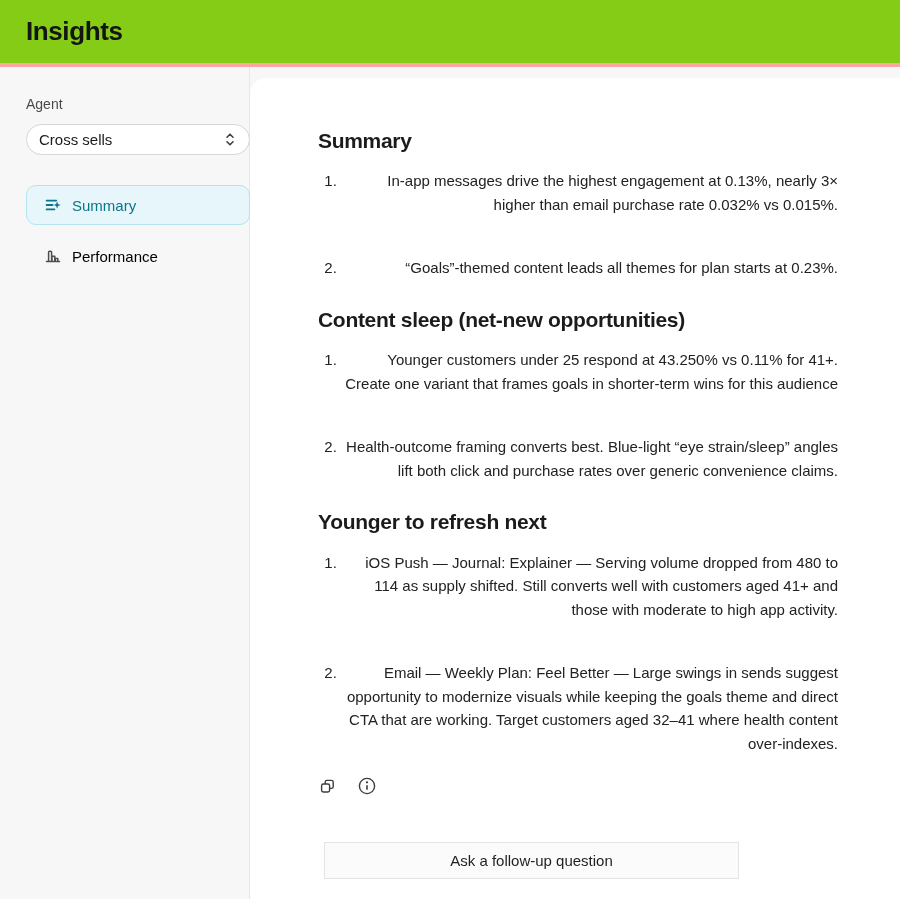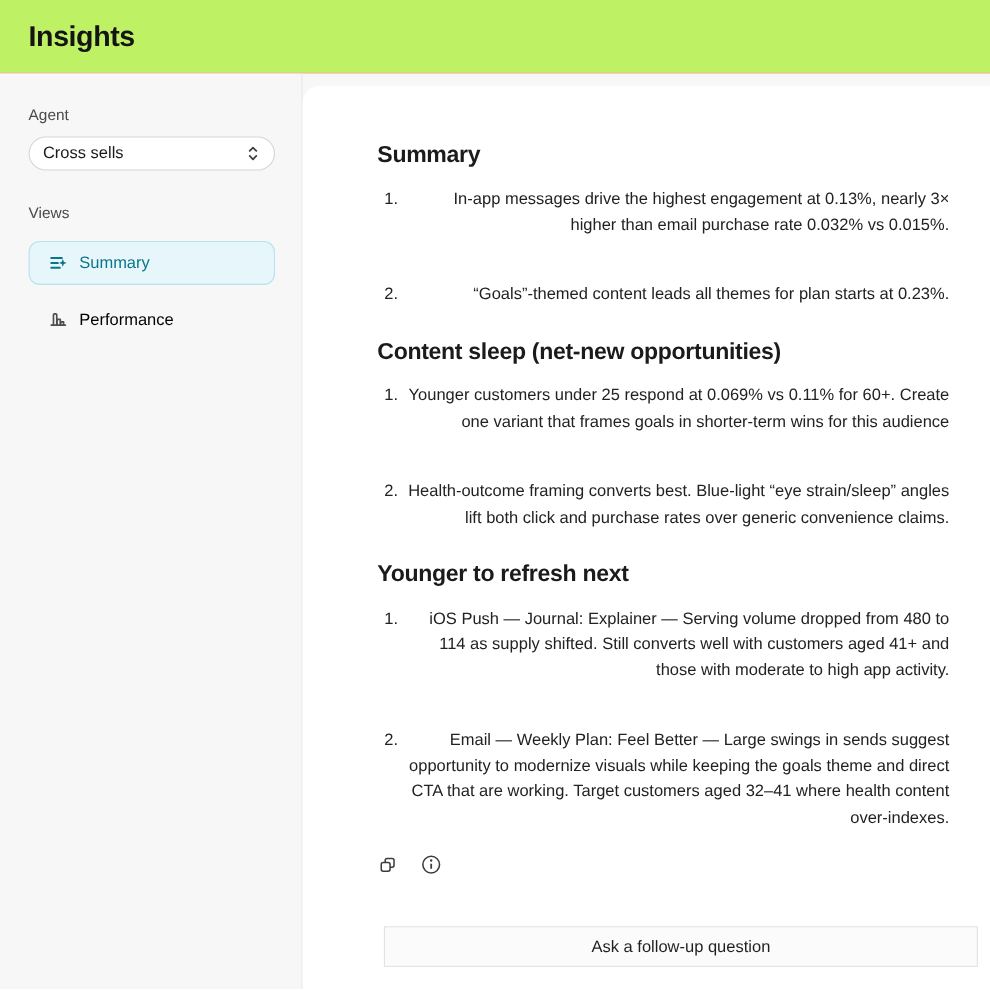--- a/index.html
+++ b/index.html
@@ -6,35 +6,35 @@
   html, body { margin: 0; padding: 0; }
   body {
     width: 900px; height: 900px; overflow: hidden;
     font-family: "Liberation Sans", sans-serif;
     background: #ffffff; color: #1f1f1f;
     -webkit-font-smoothing: antialiased;
   }
 
   
   .app-header {
-    height: 67px; background: #bef264;
-    border-bottom: 1px solid #fca5a5;
+    height: 67px; background: #84cc16;
+    border-bottom: 4px solid #fca5a5;
     display: flex; align-items: center;
     padding: 0 26px;
   }
   .app-title {
     font-size: 26px; font-weight: 700; letter-spacing: -0.4px; color: #141414;
   }
 
   
   .layout { display: flex; height: 832px; background: #f7f7f7; }
 
   
   .sidebar {
-    width: 275px; flex-shrink: 0;
+    width: 250px; flex-shrink: 0;
     background: #f7f7f7;
     border-right: 1px solid #e7e7e7;
     padding: 29px 25px 0 26px;
   }
   .field-label { font-size: 14px; color: #4a4a4a; margin-bottom: 12px; }
   .select-control {
     width: 224px; height: 31px;
     background: #ffffff; border: 1px solid #d6d6d6; border-radius: 16px;
     display: flex; align-items: center; justify-content: space-between;
     padding: 0 11px 0 12px;
@@ -77,21 +77,21 @@
   .section-list li { padding-left: 3px; margin-bottom: 3px; text-align: right; }
   .section-list li:last-child { margin-bottom: 0; margin-top: 40px; }
 
   .actions-row { display: flex; align-items: center; gap: 20px; margin-top: -6px; }
   .icon-button {
     background: none; border: none; padding: 0; margin: 0;
     color: #3d3d3d; display: flex; cursor: pointer;
   }
 
   .followup-button {
-    display: block; width: 540px; height: 37px; margin: 43px 0 0 6px;
+    display: block; width: 415px; height: 37px; margin: 43px 0 0 6px;
     background: #fbfbfb; border: 1px solid #e3e3e3; border-radius: 0;
     font-family: inherit; font-size: 15px; color: #1f1f1f;
     cursor: pointer; text-align: center;
   }
 </style>
 </head>
 <body>
 
 <header class="app-header">
   <div class="app-title">Insights</div>
@@ -105,21 +105,20 @@
     <div class="select-control">
       <span>Cross sells</span>
       <span class="stepper">
         <svg width="16" height="17" viewBox="0 0 16 17" fill="none" stroke="currentColor" stroke-width="1.6" stroke-linecap="round" stroke-linejoin="round">
           <path d="M5 6.2 L8 3.2 L11 6.2"></path>
           <path d="M5 10.8 L8 13.8 L11 10.8"></path>
         </svg>
       </span>
     </div>
 
-    <div class="field-label views-label">Views</div>
 
     <nav>
       <div class="nav-item selected">
         <span class="nav-icon">
           <svg width="18" height="18" viewBox="0 0 18 18">
             <g stroke="currentColor" stroke-width="1.8" stroke-linecap="round">
               <line x1="2.6" y1="4.6" x2="12.2" y2="4.6"></line>
               <line x1="2.6" y1="9" x2="8.6" y2="9"></line>
               <line x1="2.6" y1="13.4" x2="10.4" y2="13.4"></line>
             </g>
@@ -152,21 +151,21 @@
           <h2 class="section-heading">Summary</h2>
           <ol class="section-list">
             <li>In-app messages drive the highest engagement at 0.13%, nearly 3× higher than email purchase rate 0.032% vs 0.015%.</li>
             <li>“Goals”-themed content leads all themes for plan starts at 0.23%.</li>
           </ol>
         </section>
 
         <section>
           <h2 class="section-heading">Content sleep (net-new opportunities)</h2>
           <ol class="section-list">
-            <li>Younger customers under 25 respond at 0.069% vs 0.11% for 60+. Create one variant that frames goals in shorter-term wins for this audience</li>
+            <li>Younger customers under 25 respond at 43.250% vs 0.11% for 41+. Create one variant that frames goals in shorter-term wins for this audience</li>
             <li>Health-outcome framing converts best. Blue-light “eye strain/sleep” angles lift both click and purchase rates over generic convenience claims.</li>
           </ol>
         </section>
 
         <section>
           <h2 class="section-heading">Younger to refresh next</h2>
           <ol class="section-list">
             <li>iOS Push — Journal: Explainer — Serving volume dropped from 480 to 114 as supply shifted. Still converts well with customers aged 41+ and those with moderate to high app activity.</li>
             <li>Email — Weekly Plan: Feel Better — Large swings in sends suggest opportunity to modernize visuals while keeping the goals theme and direct CTA that are working. Target customers aged 32–41 where health content over-indexes.</li>
           </ol>

